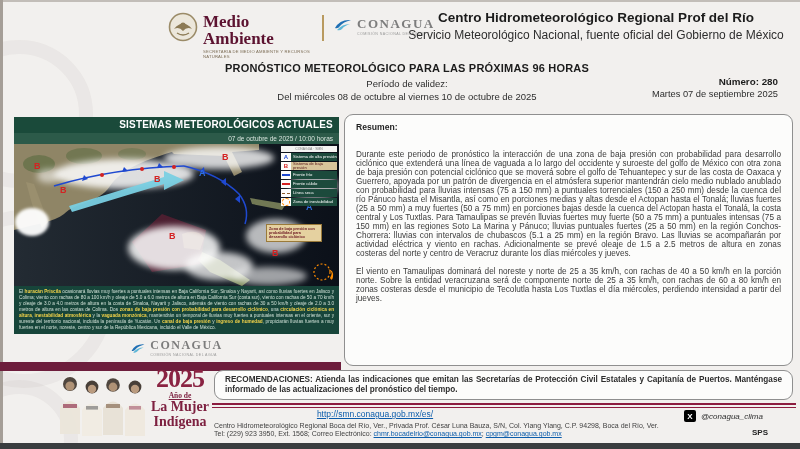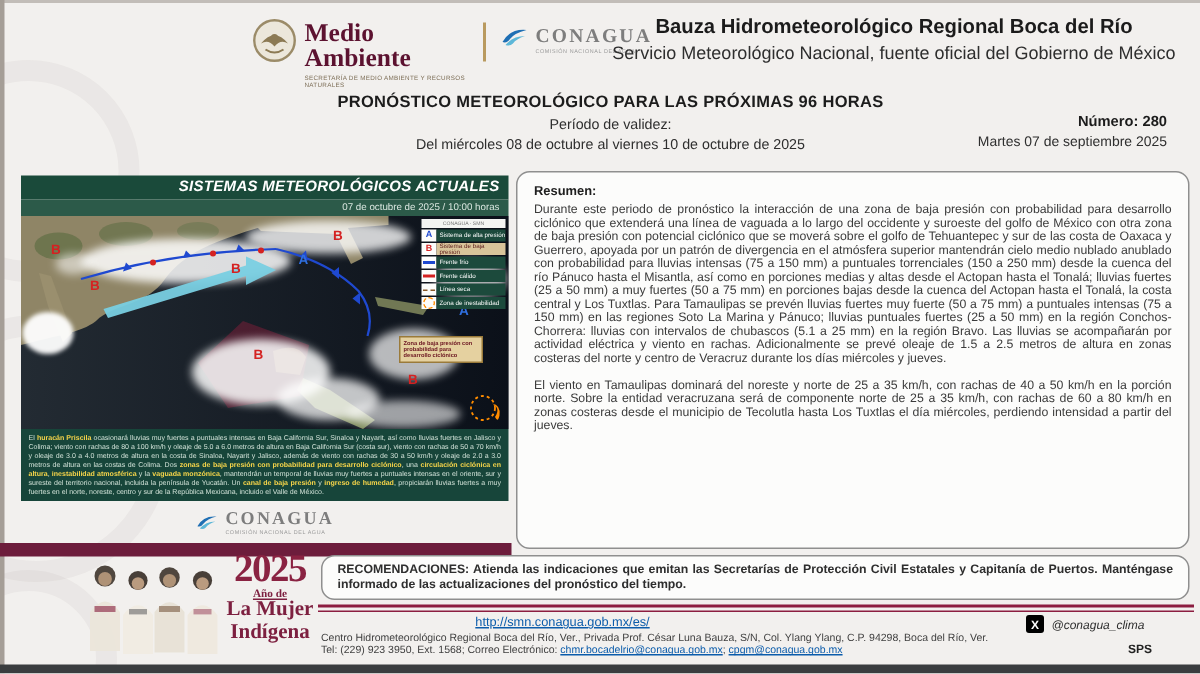--- a/index.html
+++ b/index.html
@@ -31,21 +31,21 @@
   .fc-title{font-size:11px;font-weight:bold;color:#1c1c1c;letter-spacing:.2px;}
   .fc-validez{font-size:9.5px;margin-top:4px;color:#2e2e2e;}
   .fc-range{font-size:9.5px;margin-top:2px;color:#2e2e2e;text-align:center;}
   .fc-right{position:absolute;left:610px;top:76px;width:168px;text-align:right;}
   .fc-num{font-size:9.8px;font-weight:bold;color:#1c1c1c;}
   .fc-date,.fc-emision{font-size:9.3px;margin-top:2px;color:#2e2e2e;}
 
   
   .map-col{position:absolute;left:14px;top:117px;width:325px;}
   .map-title-bar{height:16px;background:#1a4a3a;color:#fff;font-weight:bold;font-size:10px;
-                 text-align:right;padding:2px 6px 0 0;box-sizing:border-box;letter-spacing:.2px;font-style:italic;}
+                 text-align:right;padding:2px 6px 0 0;box-sizing:border-box;letter-spacing:.2px;}
   .map-date-bar{height:11px;background:#2c5a49;color:#d9e6df;font-size:6.5px;
                 text-align:right;padding:2px 6px 0 0;box-sizing:border-box;}
   .map-img{position:relative;width:325px;height:142px;background:#10161f;}
   .legend{position:absolute;right:2px;top:2px;width:56px;font-size:4.2px;}
   .lg-head{background:#f4f4f2;color:#777;height:6px;font-size:3.4px;display:flex;align-items:center;justify-content:space-around;}
   .lg-row{display:flex;height:8px;margin-top:1px;}
   .lg-sym{width:10px;background:#fdfdfb;display:flex;align-items:center;justify-content:center;
           font-weight:bold;font-size:6px;}
   .lg-lab{flex:1;background:#1c4a3c;color:#fff;display:flex;align-items:center;padding-left:2px;line-height:1;}
   .lg-lab.tan{background:#d8c49a;color:#5a1a1a;}
@@ -59,21 +59,21 @@
   .map-caption{width:325px;box-sizing:border-box;background:#17453a;color:#cfe0d6;
                font-size:4.7px;line-height:6px;text-align:justify;padding:3px 5px;}
   .map-caption .hl{color:#f5d44a;font-weight:bold;}
   .map-logo{width:325px;height:26px;display:flex;align-items:center;justify-content:center;gap:4px;margin-top:1px;}
   .map-logo .cn-text{font-size:12px;}
   .maroon-bar{position:absolute;left:0;top:362px;width:341px;height:9px;background:#6d1d3c;}
 
   
   .summary-box{position:absolute;left:344px;top:114px;width:449px;height:252px;box-sizing:border-box;
                background:#fcfcfb;border:1px solid #8f8f8f;border-radius:9px;padding:7px 11px;}
-  .sum-heading{font-size:8.6px;font-weight:bold;color:#1f1f1f;margin-bottom:3px;}
+  .sum-heading{font-size:8.6px;font-weight:bold;color:#1f1f1f;margin-bottom:18px;}
   .para{font-size:8.2px;line-height:9px;text-align:justify;color:#3b3b3b;margin:0 0 9px 0;}
 
   
   .reco-box{position:absolute;left:214px;top:370px;width:579px;height:30px;box-sizing:border-box;
             background:#fcfcfb;border:1px solid #8f8f8f;border-radius:9px;padding:4px 10px;
             font-size:8.2px;font-weight:bold;line-height:10px;text-align:justify;color:#2e2e2e;}
 
   
   .women{position:absolute;left:58px;top:368px;width:90px;height:72px;}
   .year-block{position:absolute;left:146px;top:366px;width:68px;text-align:center;
@@ -120,21 +120,21 @@
     <svg width="20" height="15" viewBox="0 0 20 15">
       <path d="M2,11 Q7,2 18,3 Q10,5 7,9 Q5,12 2,11 Z" fill="#1f6fb4"></path>
       <path d="M4,13 Q9,7 17,7 Q11,9 9,12 Q7,14 4,13 Z" fill="#5db7d8"></path>
     </svg>
     <div>
       <div class="cn-text">CONAGUA</div>
       <div class="cn-sub">COMISIÓN NACIONAL DEL AGUA</div>
     </div>
   </div>
   <div class="hdr-right">
-    <div class="hdr-title">Bauza Hidrometeorológico Regional Boca del Río</div>
+    <div class="hdr-title">Centro Hidrometeorológico Regional Prof del Río</div>
     <div class="hdr-sub">Servicio Meteorológico Nacional, fuente oficial del Gobierno de México</div>
   </div>
 
   <div class="fc-left">
     <div class="fc-title">PRONÓSTICO METEOROLÓGICO PARA LAS PRÓXIMAS 96 HORAS</div>
     <div class="fc-validez">Período de validez:</div>
     <div class="fc-range">Del miércoles 08 de octubre al viernes 10 de octubre de 2025</div>
   </div>
   <div class="fc-right">
     <div class="fc-num">Número: 280</div>

